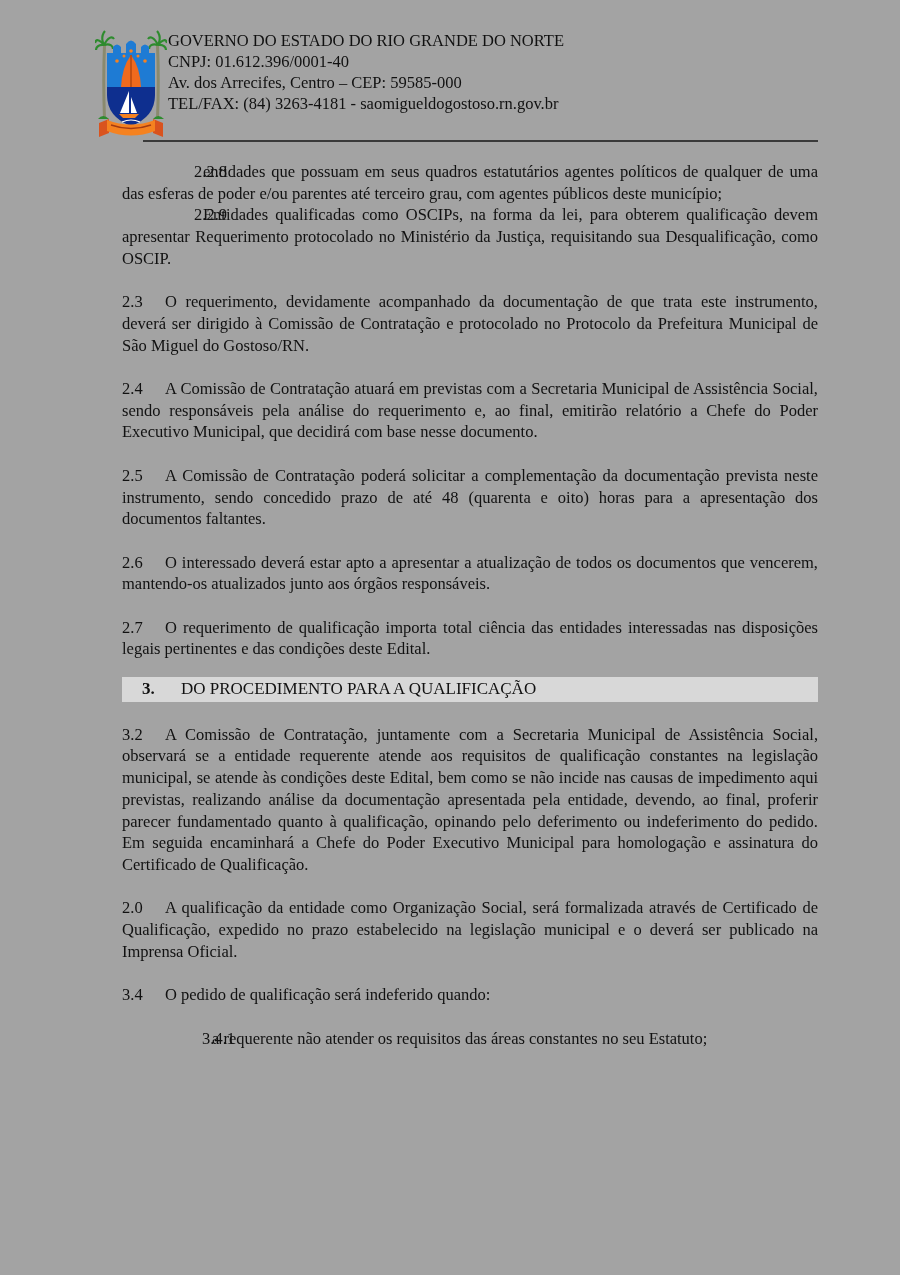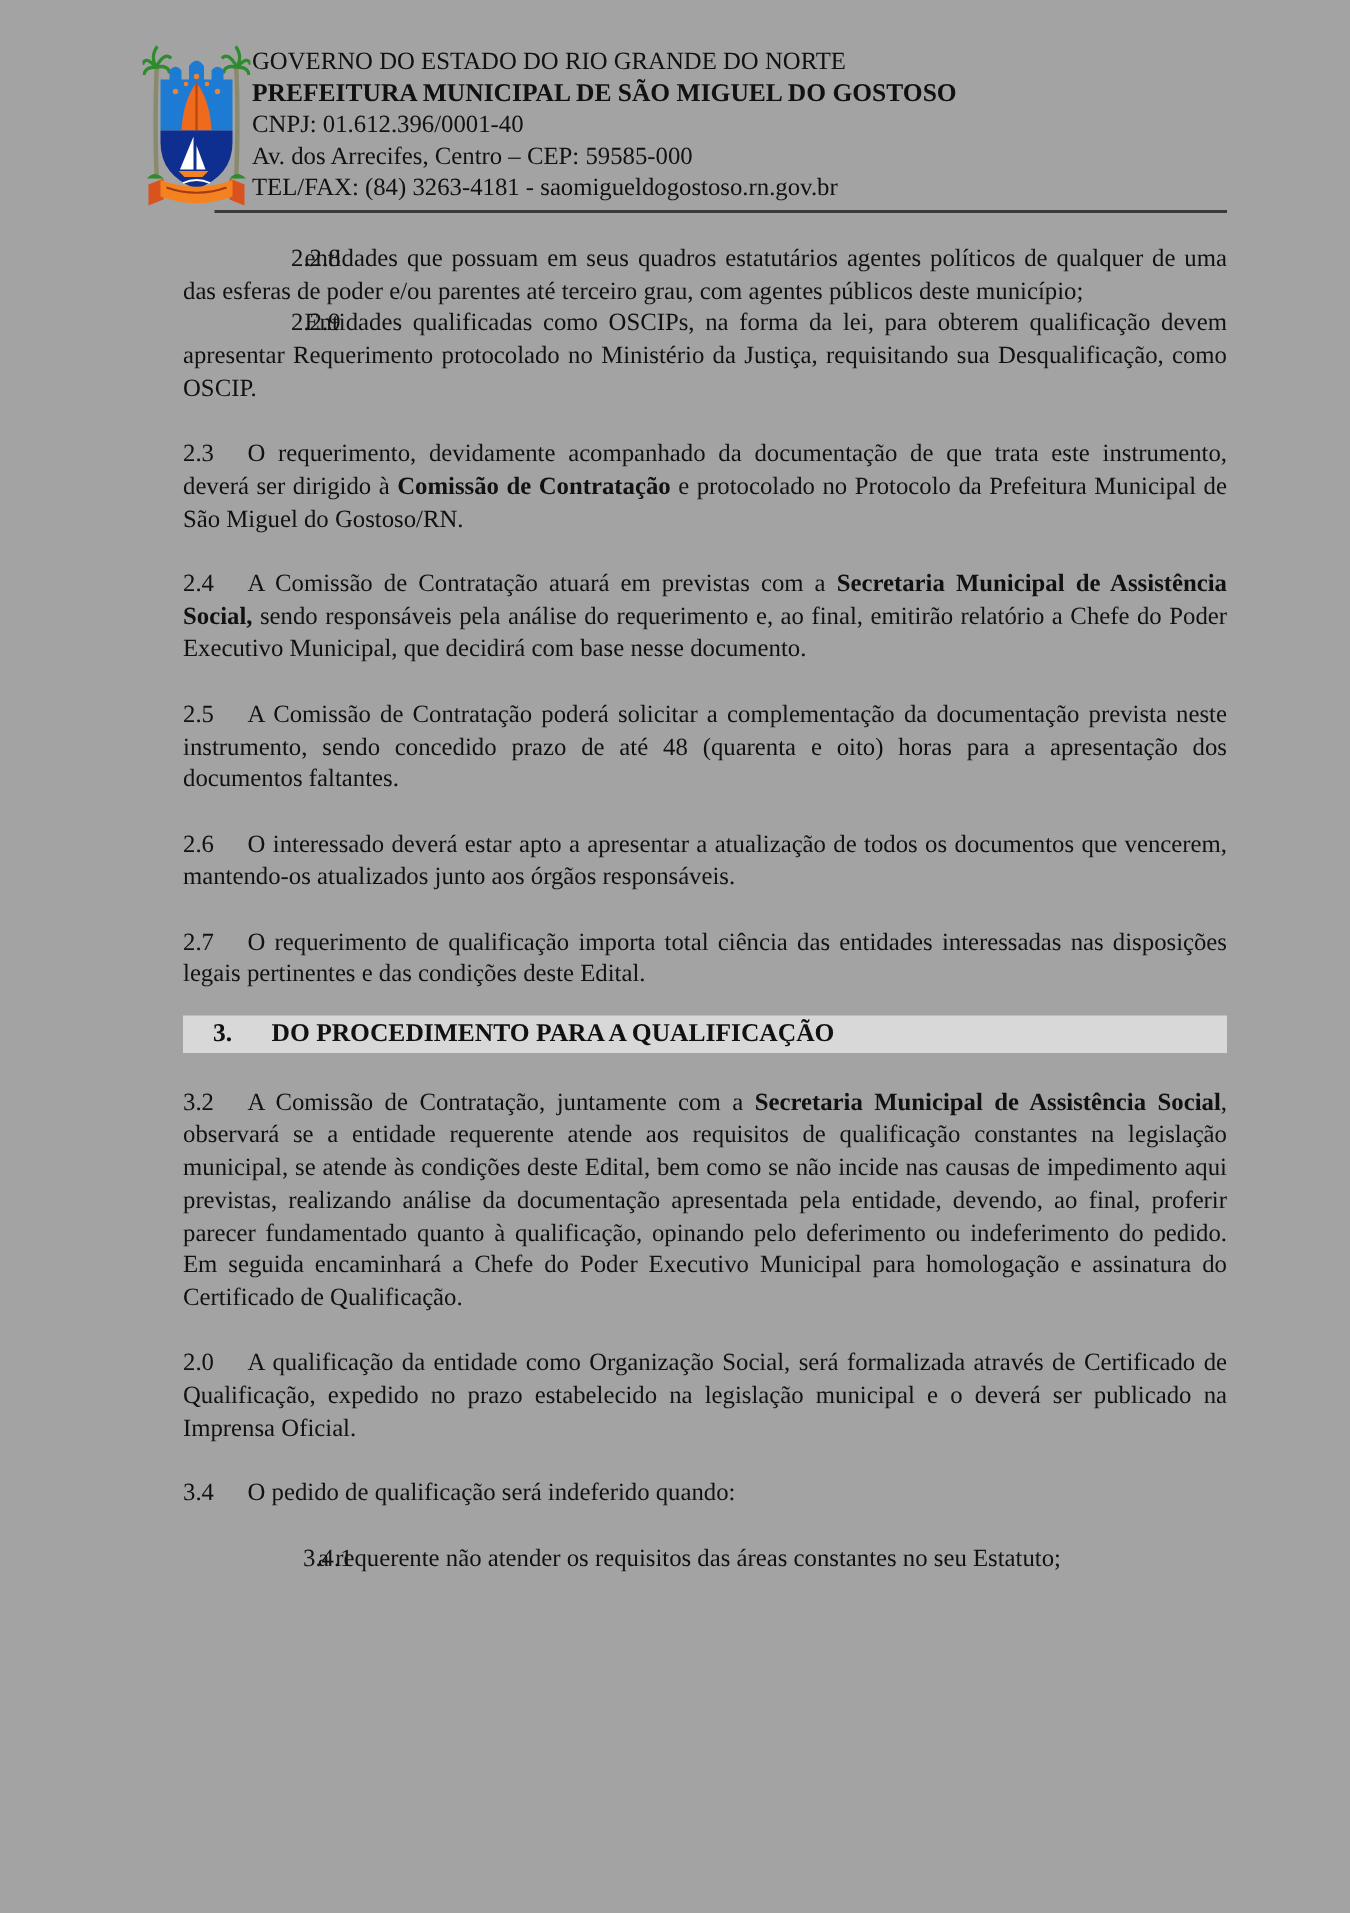--- a/index.html
+++ b/index.html
@@ -32,21 +32,21 @@
   .style-sub .num { width:45px; }
   .style-subsub { text-indent:40px; }
   .style-subsub .num { width:50px; }
   .sep { margin-top:21.7px; }
   .section-heading {
     background:#d8d8d8; font-weight:bold; font-size:17px;
     line-height:22px; padding:1px 4px 2px 20px;
     margin-top:17px; margin-bottom:21.7px;
   }
   .section-heading .num { display:inline-block; width:39px; }
-  b { font-weight:bold; }
+  b { font-weight:normal; }
 </style>
 </head>
 <body>
 
 <div class="page">
 
   <div class="header">
     <svg class="logo" viewBox="0 0 72 118" xmlns="http://www.w3.org/2000/svg">
 
       <g>
@@ -95,21 +95,20 @@
 
       <g>
         <path d="M4 100 L14 96 L14 110 L4 114 Z" fill="#d9531e"></path>
         <path d="M68 100 L58 96 L58 110 L68 114 Z" fill="#d9531e"></path>
         <path d="M12 97 Q36 106 60 97 L60 108 Q36 117 12 108 Z" fill="#f58220"></path>
         <path d="M16 102 Q36 109 56 102" stroke="#a33b12" stroke-width="1.4" fill="none"></path>
       </g>
     </svg>
     <div class="header-text">
       <div class="h-line1">GOVERNO DO ESTADO DO RIO GRANDE DO NORTE</div>
-      <div class="h-line2">PREFEITURA MUNICIPAL DE SÃO MIGUEL DO GOSTOSO</div>
       <div class="h-line3">CNPJ: 01.612.396/0001-40</div>
       <div class="h-line4">Av. dos Arrecifes, Centro – CEP: 59585-000</div>
       <div class="h-line5">TEL/FAX: (84) 3263-4181 - saomigueldogostoso.rn.gov.br</div>
     </div>
   </div>
 
   <div class="header-rule"></div>
 
   <div class="doc-body">
       <div class="para style-sub"><span class="num">2.2.8</span><span>entidades que possuam em seus quadros estatutários agentes políticos de qualquer de uma das esferas de poder e/ou parentes até terceiro grau, com agentes públicos deste município;</span></div>

